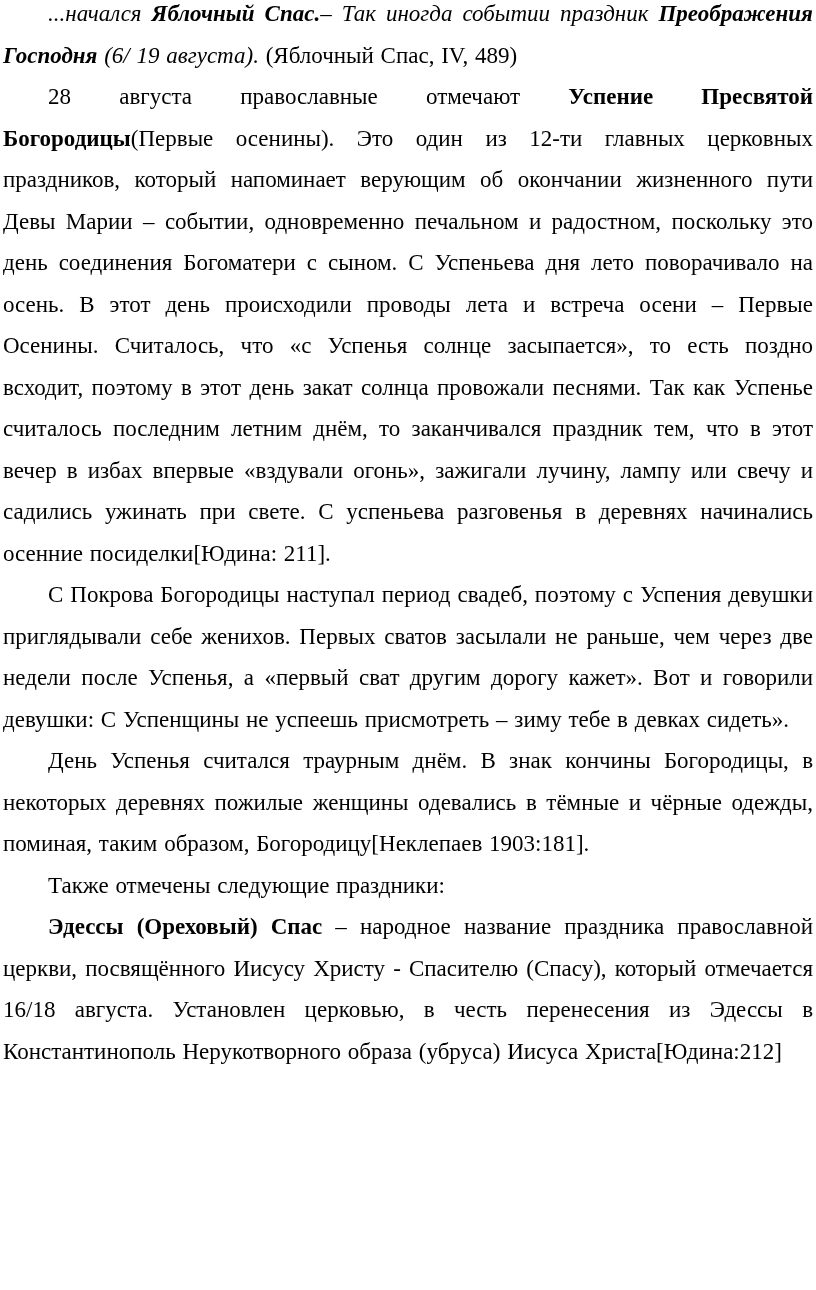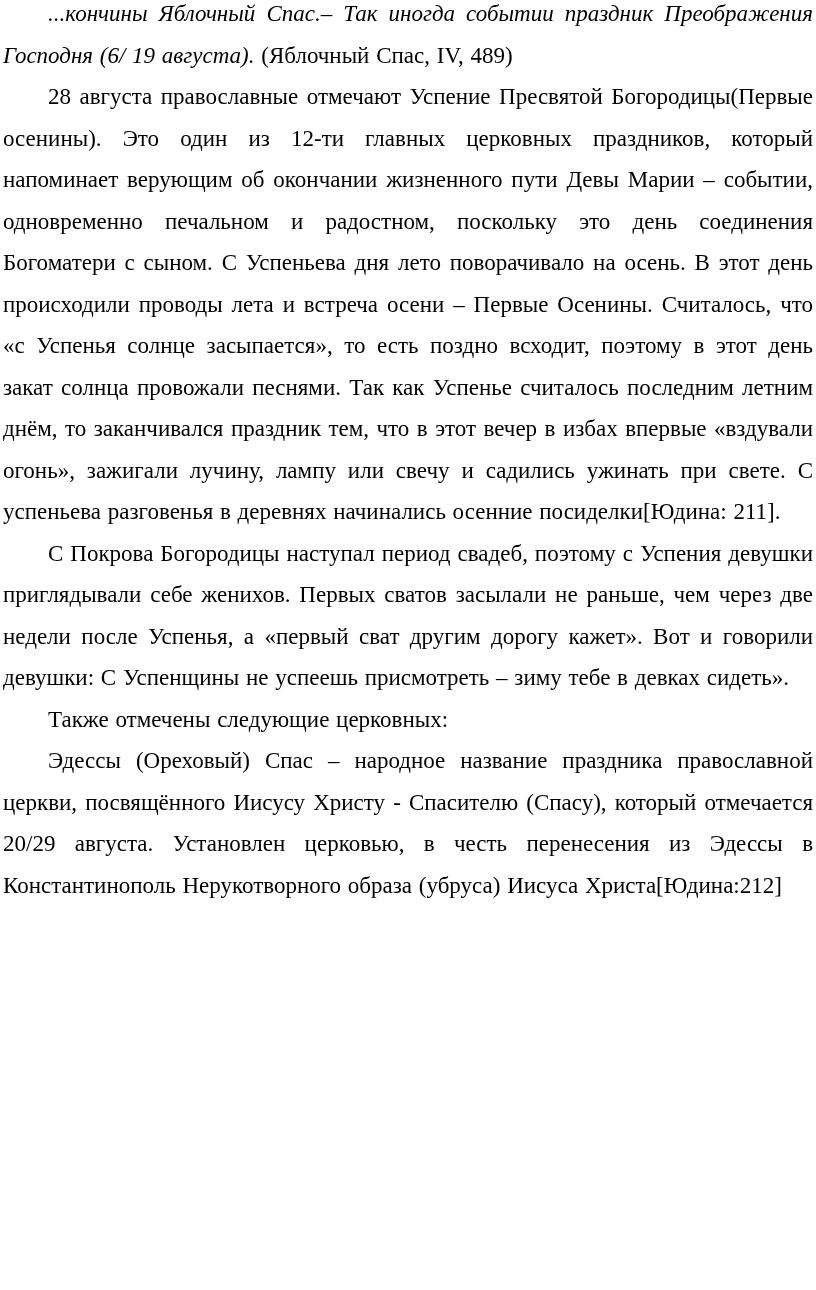--- a/index.html
+++ b/index.html
@@ -21,25 +21,26 @@
     font-size: 23px;
     line-height: 41.5px;
     color: #000000;
     word-spacing: 1px;
   }
   .para {
     margin: 0;
     text-align: justify;
     text-indent: 45px;
   }
-  .b { font-weight: 400; }
+  .b { font-weight: 700; }
   .i { font-style: italic; }
 </style>
 </head>
 <body>
 
 <div class="page">
-  <p class="para"><span class="i">...кончины </span><span class="b i">Яблочный Спас.</span><span class="i">– Так иногда событии праздник </span><span class="b i">Преображения Господня </span><span class="i">(6/ 19 августа). </span><span>(Яблочный Спас, IV, 489)</span></p>
+  <p class="para"><span class="i">...начался </span><span class="b i">Яблочный Спас.</span><span class="i">– Так иногда событии праздник </span><span class="b i">Преображения Господня </span><span class="i">(6/ 19 августа). </span><span>(Яблочный Спас, IV, 489)</span></p>
   <p class="para"><span>28 августа православные отмечают </span><span class="b">Успение Пресвятой Богородицы</span><span>(Первые осенины). Это один из 12-ти главных церковных праздников, который напоминает верующим об окончании жизненного пути Девы Марии – событии, одновременно печальном и радостном, поскольку это день соединения Богоматери с сыном. С Успеньева дня лето поворачивало на осень. В этот день происходили проводы лета и встреча осени – Первые Осенины. Считалось, что «с Успенья солнце засыпается», то есть поздно всходит, поэтому в этот день закат солнца провожали песнями. Так как Успенье считалось последним летним днём, то заканчивался праздник тем, что в этот вечер в избах впервые «вздували огонь», зажигали лучину, лампу или свечу и садились ужинать при свете. С успеньева разговенья в деревнях начинались осенние посиделки[Юдина: 211].</span></p>
   <p class="para"><span>С Покрова Богородицы наступал период свадеб, поэтому с Успения девушки приглядывали себе женихов. Первых сватов засылали не раньше, чем через две недели после Успенья, а «первый сват другим дорогу кажет». Вот и говорили девушки: С Успенщины не успеешь присмотреть – зиму тебе в девках сидеть».</span></p>
-  <p class="para"><span>Также отмечены следующие церковных:</span></p>
-  <p class="para"><span class="b">Эдессы (Ореховый) Спас</span><span> – народное название праздника православной церкви, посвящённого Иисусу Христу - Спасителю (Спасу), который отмечается 20/29 августа. Установлен церковью, в честь перенесения из Эдессы в Константинополь Нерукотворного образа (убруса) Иисуса Христа[Юдина:212]</span></p>
+  <p class="para"><span>День Успенья считался траурным днём. В знак кончины Богородицы, в некоторых деревнях пожилые женщины одевались в тёмные и чёрные одежды, поминая, таким образом, Богородицу[Неклепаев 1903:181].</span></p>
+  <p class="para"><span>Также отмечены следующие праздники:</span></p>
+  <p class="para"><span class="b">Эдессы (Ореховый) Спас</span><span> – народное название праздника православной церкви, посвящённого Иисусу Христу - Спасителю (Спасу), который отмечается 16/18 августа. Установлен церковью, в честь перенесения из Эдессы в Константинополь Нерукотворного образа (убруса) Иисуса Христа[Юдина:212]</span></p>
 </div>
 
 </body></html>

